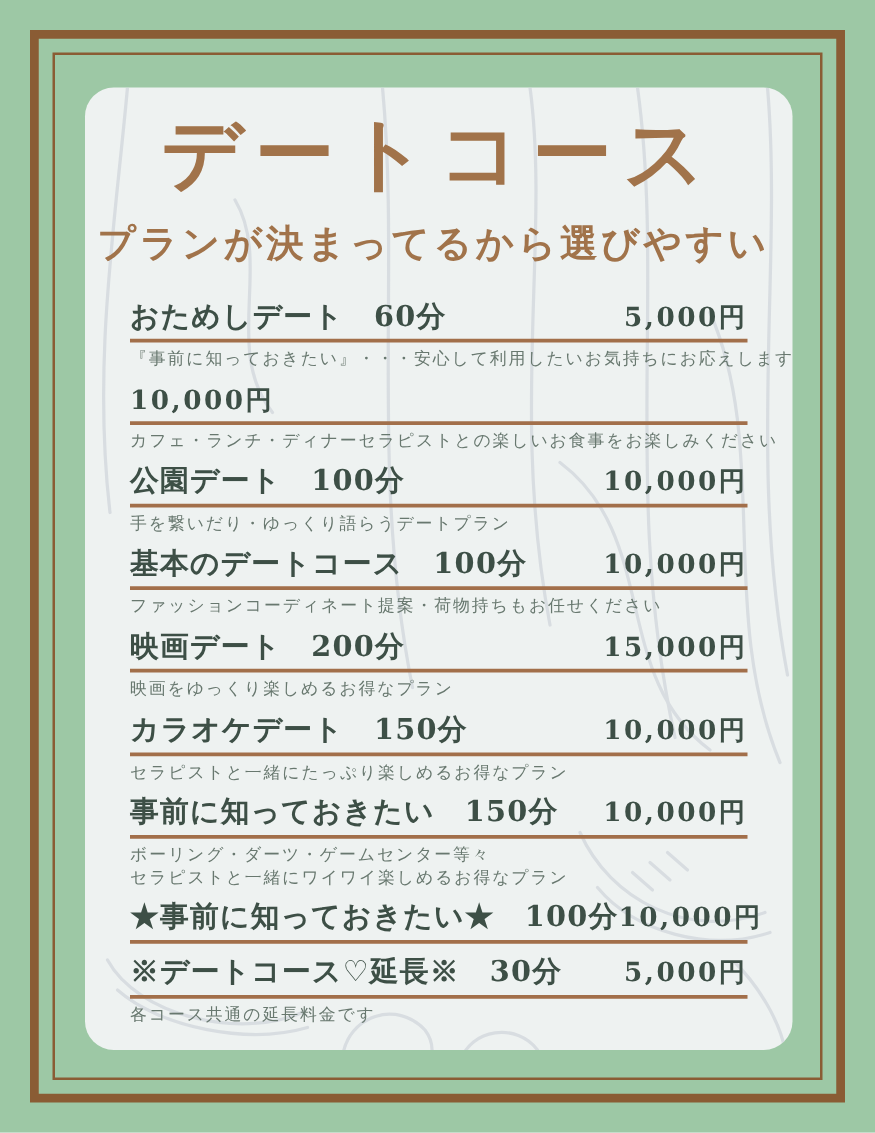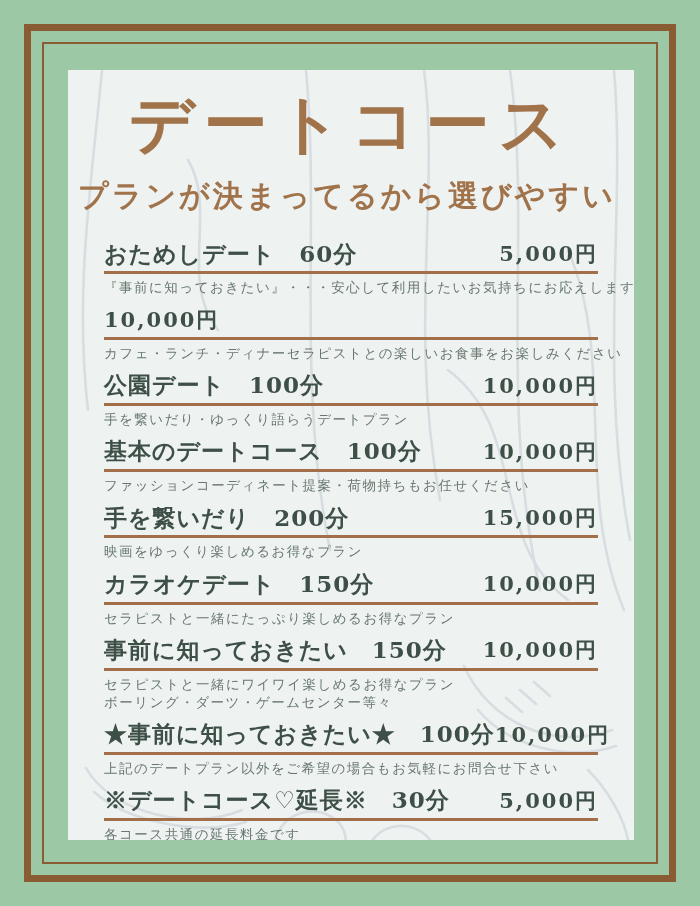--- a/index.html
+++ b/index.html
@@ -26,20 +26,21 @@
   }
   .frame-inner{
     position:absolute;inset:42px;
     border:2px solid var(--frame-brown);
     pointer-events:none;
   }
   .card{
     position:absolute;left:68px;top:70px;width:566px;height:770px;
     background:var(--card-bg);
     overflow:hidden;
+    border-radius:23px;
   }
   .sketch{
     position:absolute;inset:0;width:100%;height:100%;
   }
   .card-content{
     position:relative;
     padding:18px 36px 0 36px;
     height:100%;
   }
   .title{
@@ -63,21 +64,20 @@
   }
   .menu{
     margin-top:24px;
   }
   .menu-row{
     margin-bottom:8px;
   }
   .row-head{
     display:flex;
     justify-content:space-between;
-    align-items:flex-end;
   }
   .item-label{
     font-family:"DejaVu Serif","Liberation Serif",serif;
     font-size:23px;
     line-height:1.3;
     font-weight:bold;
     letter-spacing:1px;
     color:var(--heading-text);
     white-space:nowrap;
   }
@@ -173,21 +173,21 @@
       <span class="item-price">10,000円</span>
     </div>
     <div class="rule"></div>
     <div class="desc">
             <div class="desc-line">ファッションコーディネート提案・荷物持ちもお任せください</div>
           </div>
   </div>
 
   <div class="menu-row">
     <div class="row-head">
-      <span class="item-label">手を繋いだり　200分</span>
+      <span class="item-label">映画デート　200分</span>
       <span class="item-price">15,000円</span>
     </div>
     <div class="rule"></div>
     <div class="desc">
             <div class="desc-line">映画をゆっくり楽しめるお得なプラン</div>
           </div>
   </div>
 
   <div class="menu-row">
     <div class="row-head">
@@ -200,34 +200,31 @@
           </div>
   </div>
 
   <div class="menu-row">
     <div class="row-head">
       <span class="item-label">事前に知っておきたい　150分</span>
       <span class="item-price">10,000円</span>
     </div>
     <div class="rule"></div>
     <div class="desc">
+            <div class="desc-line">ボーリング・ダーツ・ゲームセンター等々</div>
             <div class="desc-line">セラピストと一緒にワイワイ楽しめるお得なプラン</div>
-            <div class="desc-line">ボーリング・ダーツ・ゲームセンター等々</div>
           </div>
   </div>
 
   <div class="menu-row">
     <div class="row-head">
       <span class="item-label">★事前に知っておきたい★　100分</span>
       <span class="item-price">10,000円</span>
     </div>
     <div class="rule"></div>
-    <div class="desc">
-            <div class="desc-line">上記のデートプラン以外をご希望の場合もお気軽にお問合せ下さい</div>
-          </div>
   </div>
 
   <div class="menu-row">
     <div class="row-head">
       <span class="item-label">※デートコース♡延長※　30分</span>
       <span class="item-price">5,000円</span>
     </div>
     <div class="rule"></div>
     <div class="desc">
             <div class="desc-line">各コース共通の延長料金です</div>

